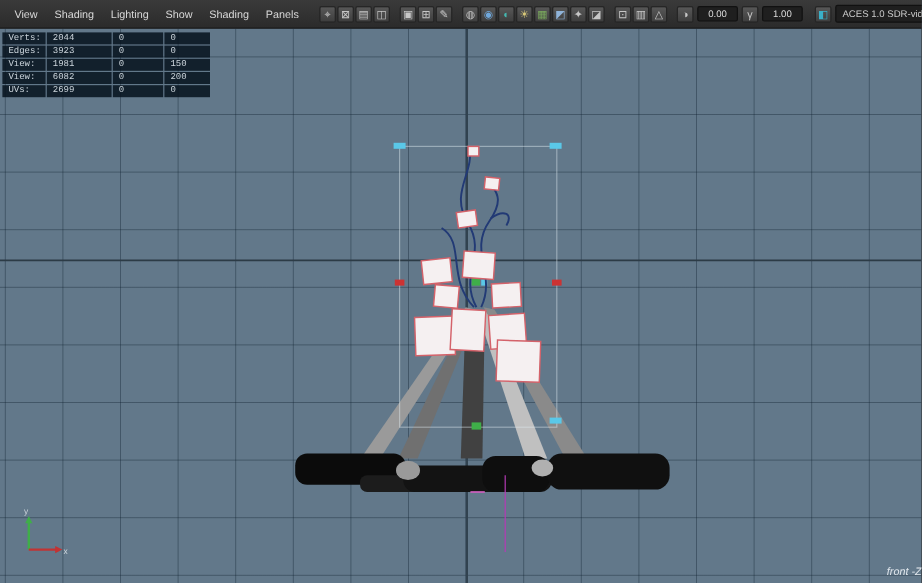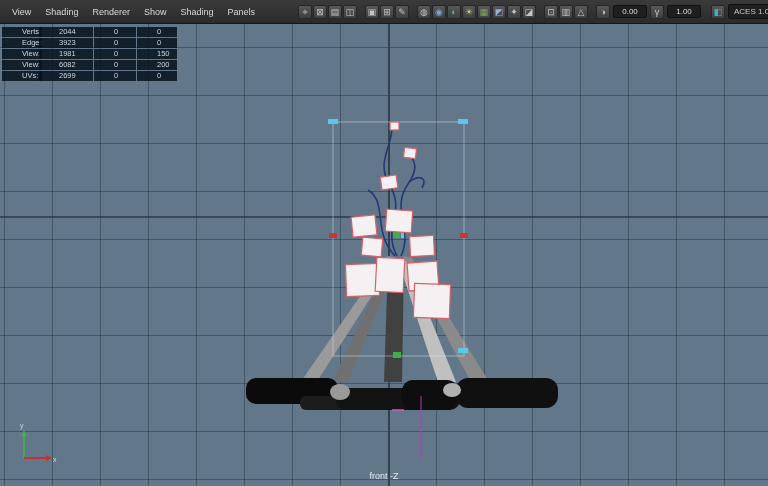--- a/index.html
+++ b/index.html
@@ -3,21 +3,21 @@
 <meta charset="utf-8">
 <style>
   * { box-sizing: border-box; margin: 0; padding: 0; }
   html,body { width:768px; height:486px; overflow:hidden; background:#2e2e2e;
     font-family:"Liberation Sans", sans-serif; }
   .app { width:768px; height:486px; display:flex; flex-direction:column; }
 
   
   .topbar { height:24px; flex:0 0 24px; display:flex; align-items:center;
     background:linear-gradient(#3a3a3a,#2b2b2b); border-bottom:1px solid #161616;
-    padding-left:5px; white-space:nowrap;gap:26px; }
+    padding-left:5px; white-space:nowrap; }
   .menus { display:flex; align-items:center; }
   .menu-item { color:#d8d8d8; font-size:9px; padding:2px 7px; cursor:default; }
   .tb-items { display:flex; align-items:center; gap:1px; margin-left:10px; }
   .tb-icon { width:14px; height:14px; background:linear-gradient(#585858,#3e3e3e);
     border:1px solid #262626; border-radius:2px; color:#c6c6c6; font-size:9px;
     line-height:12px; text-align:center; cursor:default; }
   .tb-sep { width:6px; height:14px; }
   .tb-field { width:34px; height:13px; background:#1f1f1f; border:1px solid #111;
     border-radius:2px; color:#dcdcdc; font-size:8px; line-height:11px;
     text-align:center; margin:0 2px; }
@@ -31,38 +31,38 @@
     background-image:
       linear-gradient(to right, rgba(14,32,46,0.38) 1px, transparent 1px),
       linear-gradient(to bottom, rgba(14,32,46,0.38) 1px, transparent 1px);
     background-size:48px 48px;
     background-position:4px 23px; }
   .scene { position:absolute; left:0; top:0; }
 
   
   .hud { position:absolute; top:3px; left:2px; display:grid;
     grid-template-columns:36px 54px 42px 38px; gap:1px; font-size:7.5px; }
-  .hud-cell { background:rgba(7,19,31,0.88); color:#ccd5dc; padding:1px 20px;
-    line-height:8px; }
+  .hud-cell { background:rgba(7,19,31,0.88); color:#ccd5dc; padding:1px 5px;
+    line-height:8px;font-family:Liberation Mono, monospace; }
   .hud-label { text-align:left; }
   .hud-value { text-align:left; }
 
   .camera-label { position:absolute; bottom:5px; left:0; width:100%;
-    text-align:center; color:#e2e8ee; font-size:9px; }
+    text-align:right; color:#e2e8ee; font-size:9px;font-style:italic; }
 </style>
 </head>
 <body>
 
 <div class="app">
 
   <div class="topbar">
     <div class="menus">
         <span class="menu-item">View</span>
         <span class="menu-item">Shading</span>
-        <span class="menu-item">Renderer</span>
+        <span class="menu-item">Lighting</span>
         <span class="menu-item">Show</span>
         <span class="menu-item">Shading</span>
         <span class="menu-item">Panels</span>
       </div>
     <div class="tb-items">
         <div class="tb-icon">⌖</div>
         <div class="tb-icon">⊠</div>
         <div class="tb-icon">▤</div>
         <div class="tb-icon">◫</div>
         <div class="tb-sep"></div>

